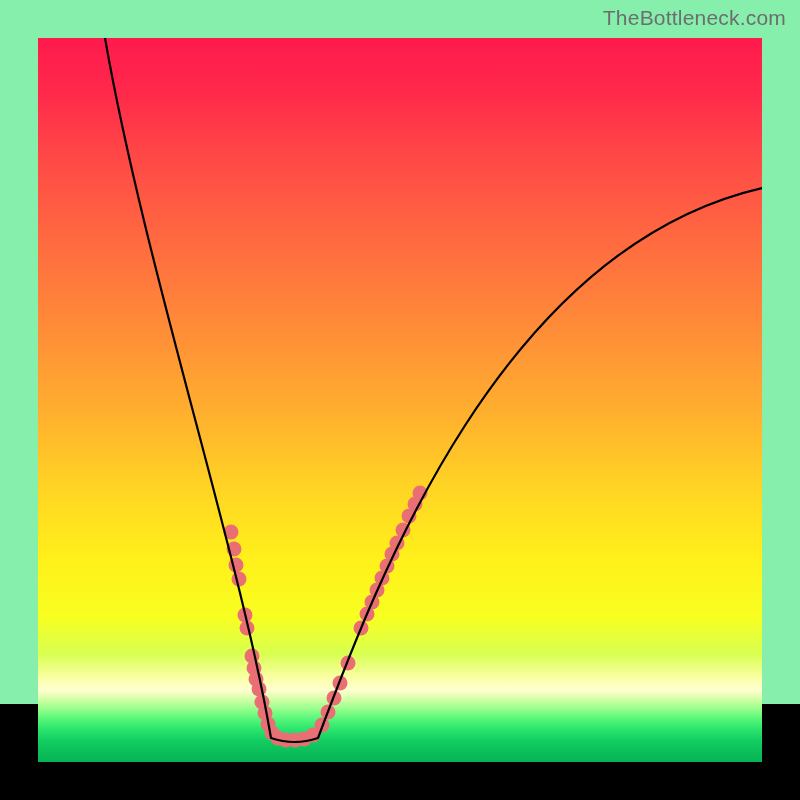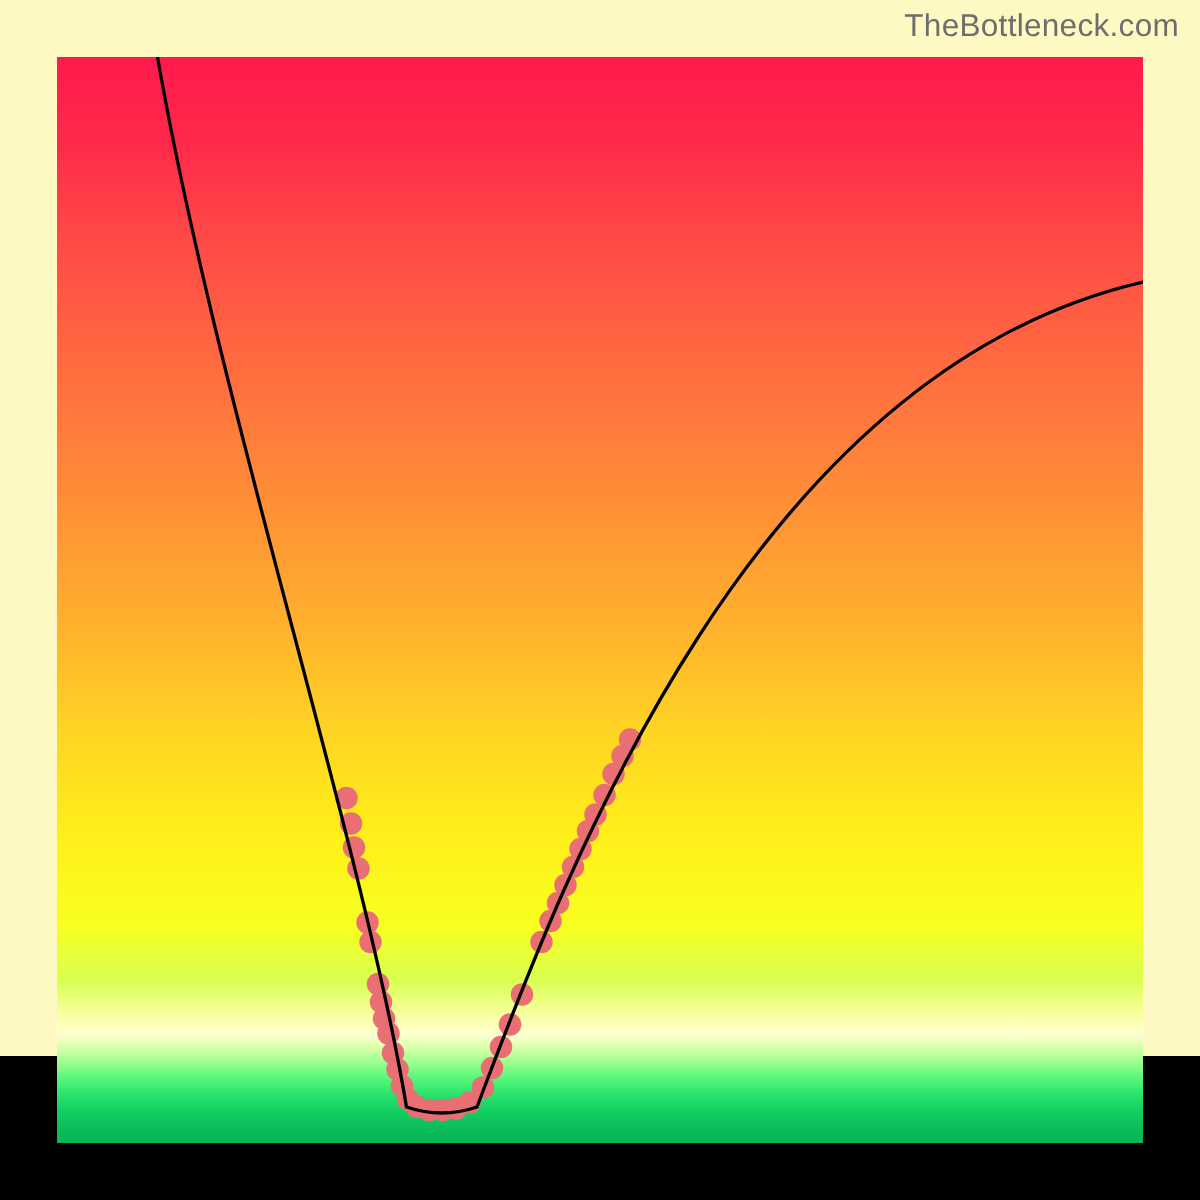--- a/index.html
+++ b/index.html
@@ -10,21 +10,21 @@
     overflow: hidden;
     background: #000;
     font-family: Arial, Helvetica, sans-serif;
   }
   .frame {
     position: absolute;
     top: 0;
     left: 0;
     width: 800px;
     height: 704px;
-    background: #fef9c3;
+    background: #86efac;
   }
   .plot {
     position: absolute;
     top: 38px;
     left: 38px;
     width: 724px;
     height: 724px;
     overflow: hidden;
   }
   .gradient {

